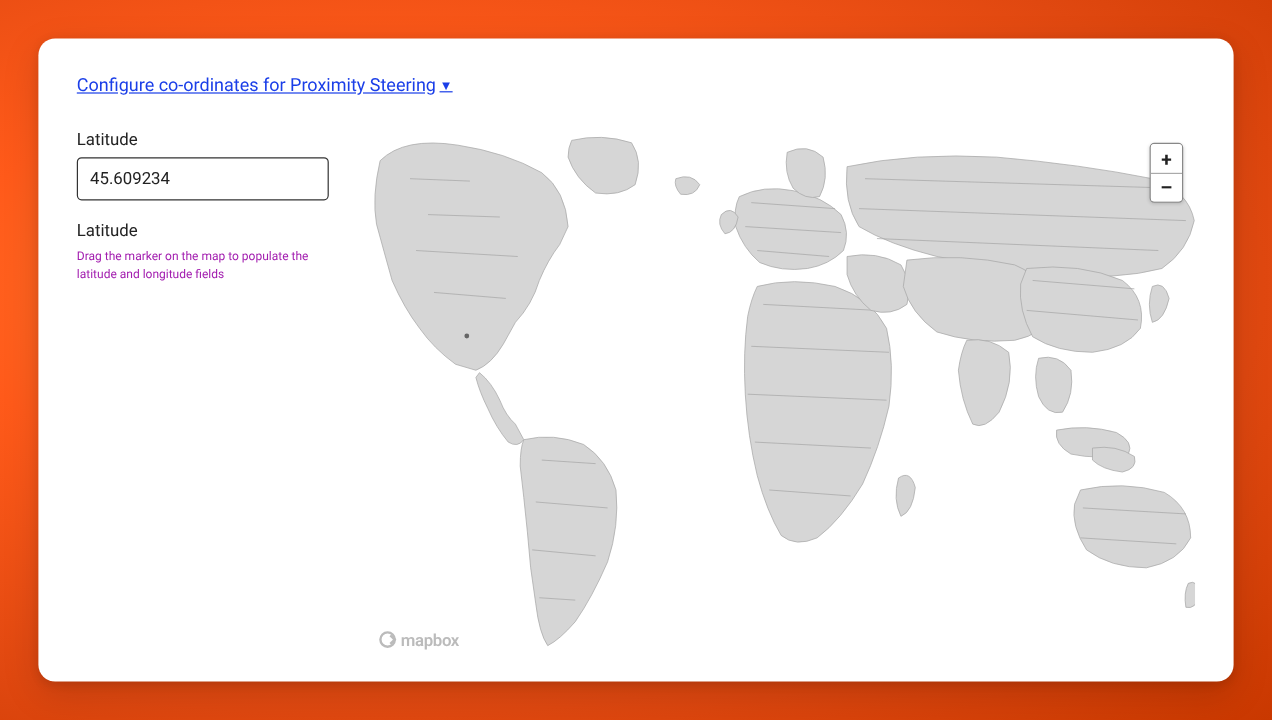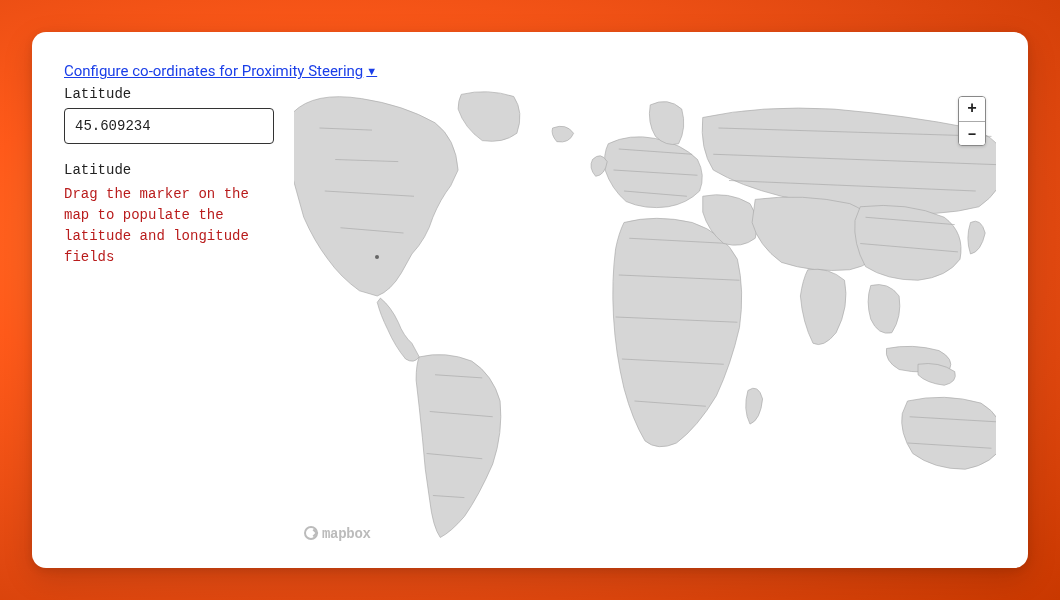--- a/index.html
+++ b/index.html
@@ -29,33 +29,32 @@
       flex-direction: column;
     }
     .header-link {
       color: #1a3ee8;
       text-decoration: underline;
       font-size: 15px;
       display: inline-flex;
       align-items: center;
       gap: 2px;
       cursor: pointer;
-      margin-bottom: 6px;
+      margin-bottom: 29px;
       width: fit-content;
     }
     .header-link .caret {
       font-size: 11px;
       margin-left: 1px;
     }
     .content-row {
       display: flex;
       flex: 1;
-      gap: 20px;
+      gap: 32px;
       min-height: 0;
-      font-family: Liberation Mono, monospace;
     }
     .sidebar {
       width: 210px;
       flex-shrink: 0;
     }
     .field-label {
       font-size: 14px;
       color: #222;
       margin-bottom: 6px;
       display: block;
@@ -65,22 +64,22 @@
       height: 36px;
       border: 1px solid #333;
       border-radius: 4px;
       padding: 0 10px;
       font-size: 14px;
       color: #222;
       margin-bottom: 18px;
       font-family: inherit;
     }
     .help-text {
-      font-size: 14px;
-      color: #b91c1c;
+      font-size: 10px;
+      color: #a21caf;
       line-height: 1.5;
     }
     .map-wrap {
       flex: 1;
       position: relative;
       min-height: 0;
       overflow: hidden;
     }
     .map-svg {
       position: absolute;

